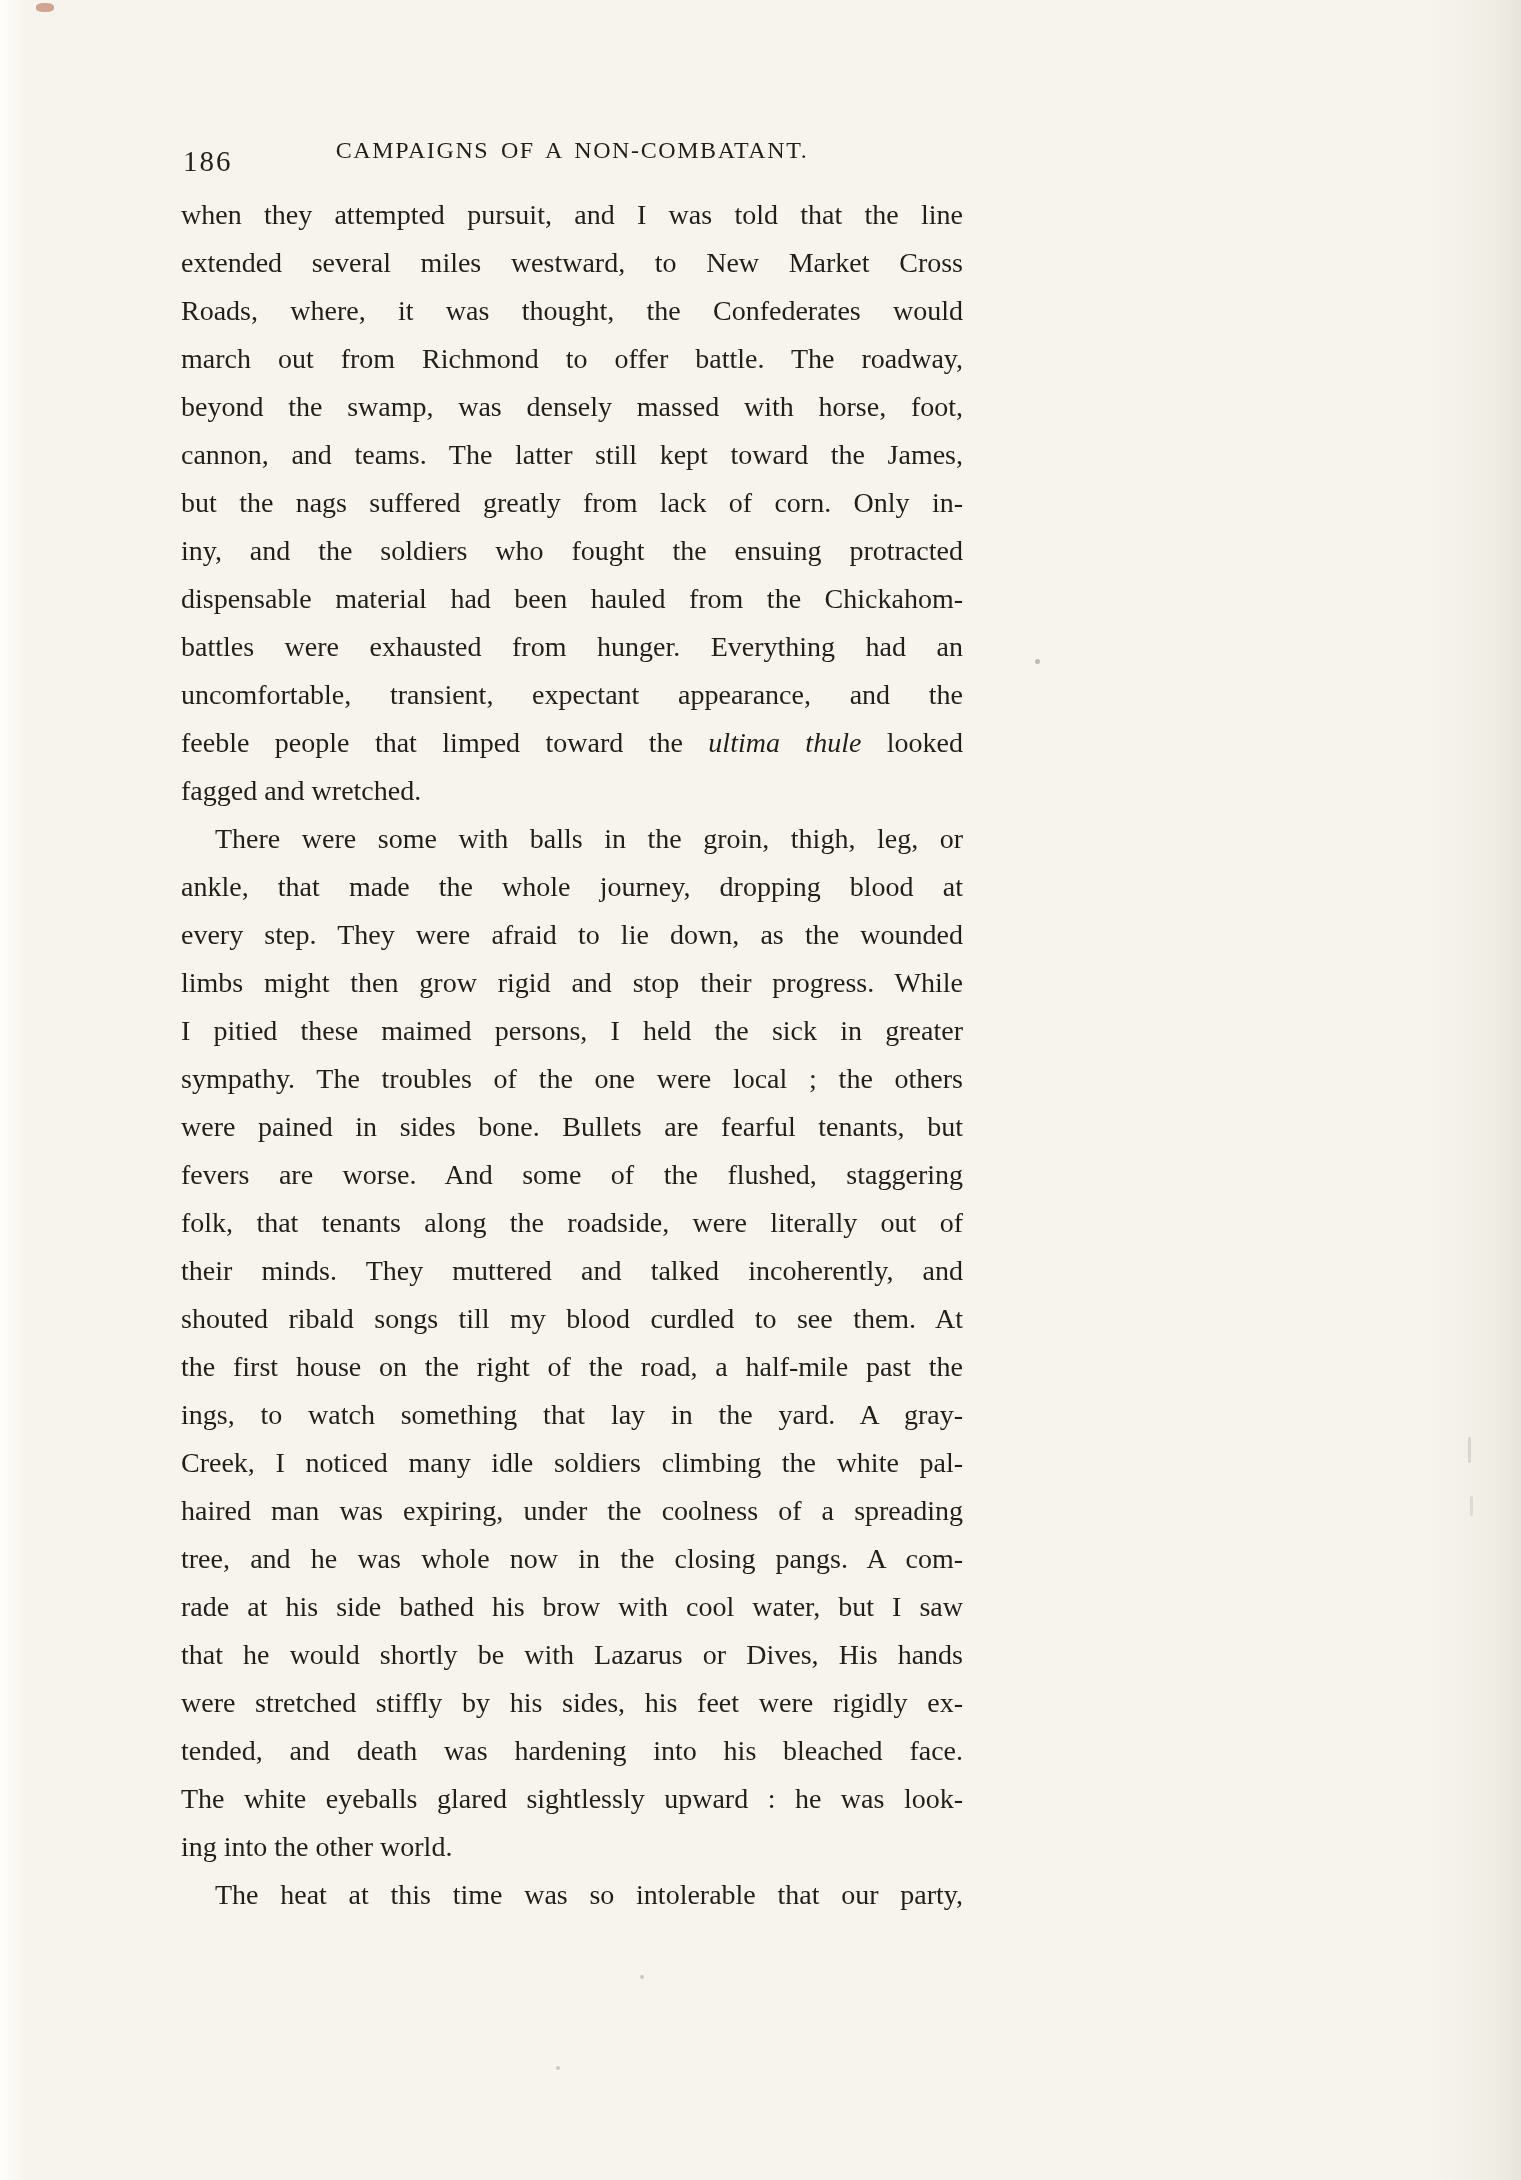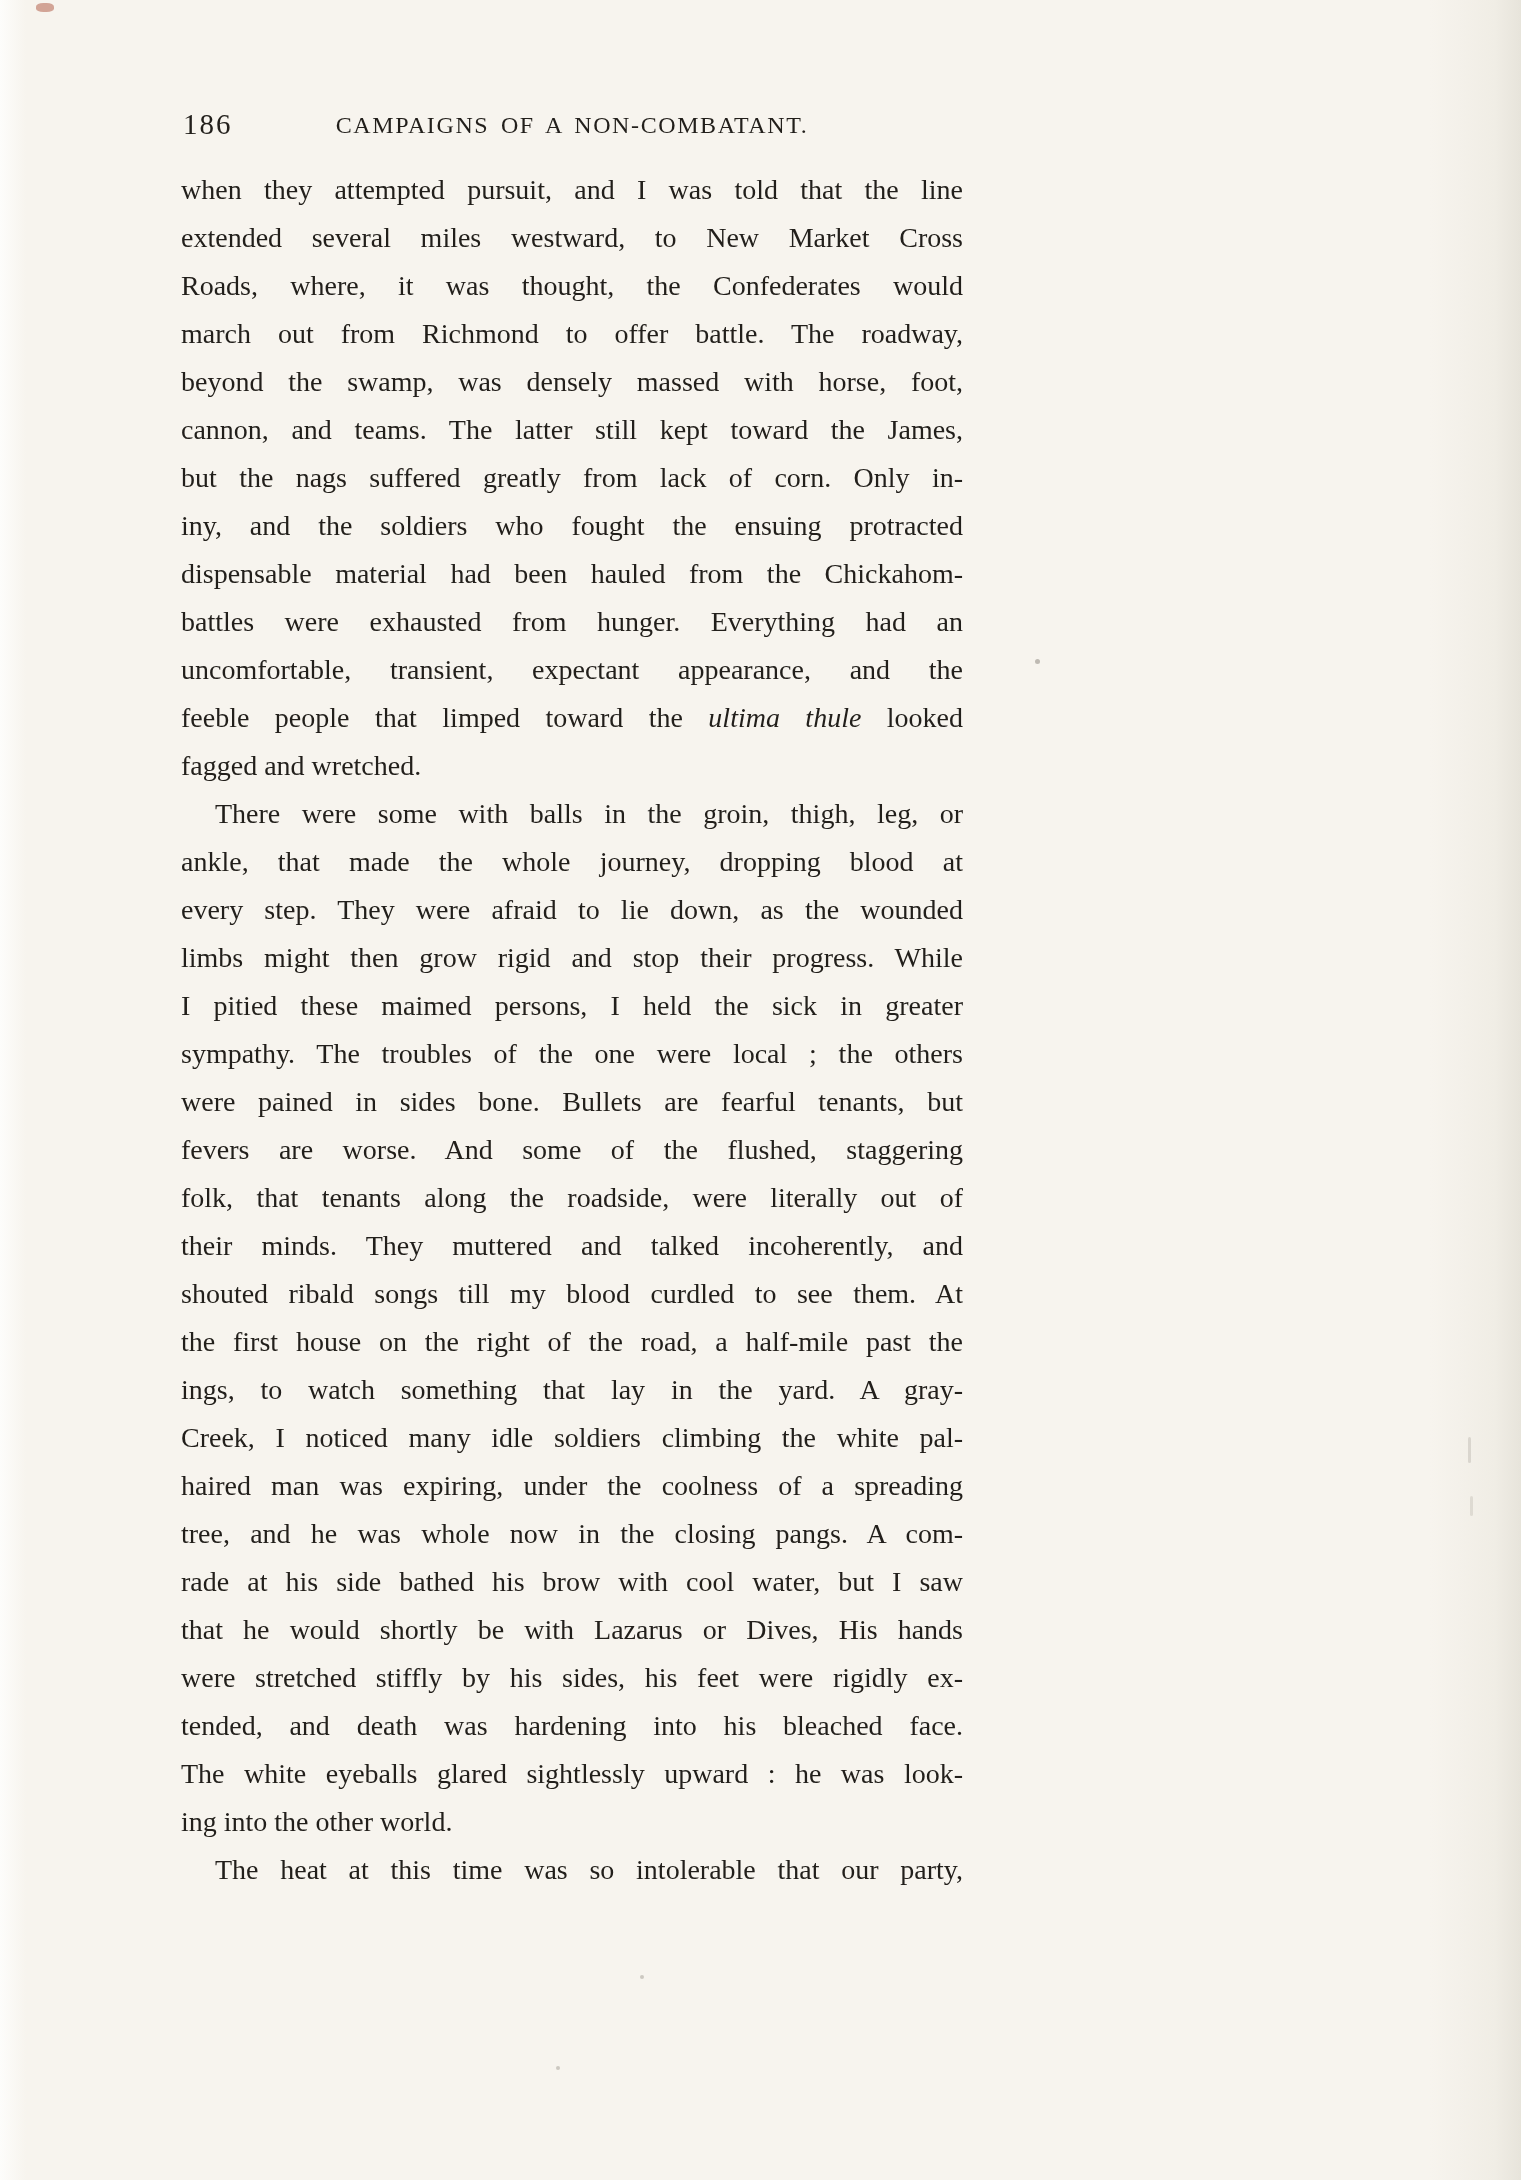--- a/index.html
+++ b/index.html
@@ -23,31 +23,32 @@
     width: 782px;
   }
 
   .running-head {
     position: relative;
     height: 44px;
   }
   .page-number {
     position: absolute;
     left: 2px;
-    top: 4px;
+    top: 16px;
     font-size: 29px;
     letter-spacing: 2px;
   }
   .header-title {
     display: block;
     text-align: center;
     font-size: 24px;
     letter-spacing: 1.6px;
     word-spacing: 4px;
     padding-top: 8px;
+    margin-top: 25px;
   }
 
   .body-text { margin-top: 18px; }
   .paragraph { margin: 0; }
 
   .line {
     font-size: 28px;
     line-height: 48px;
     height: 48px;
     overflow: hidden;

